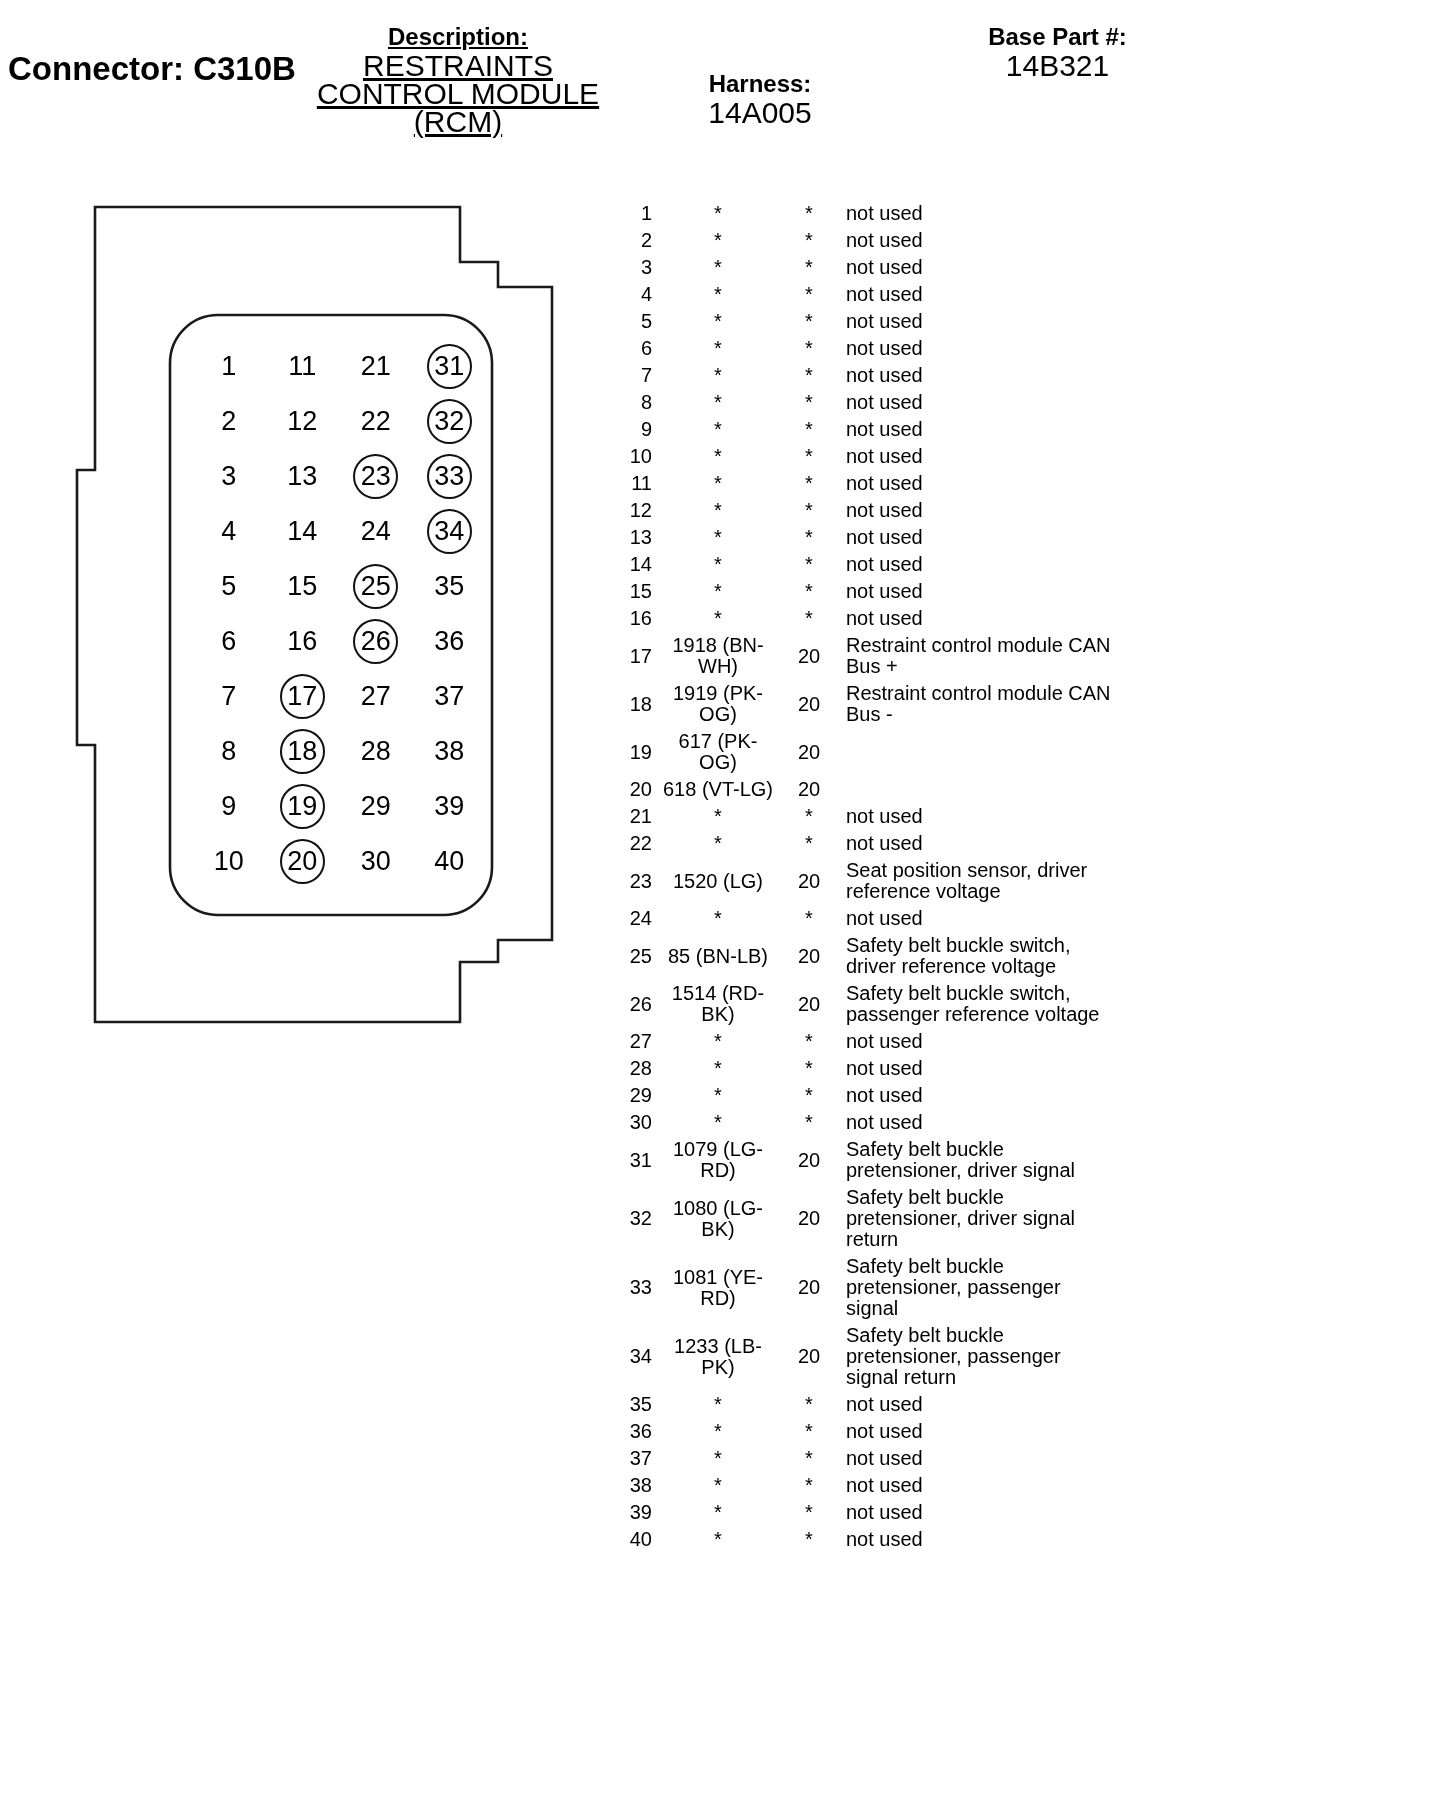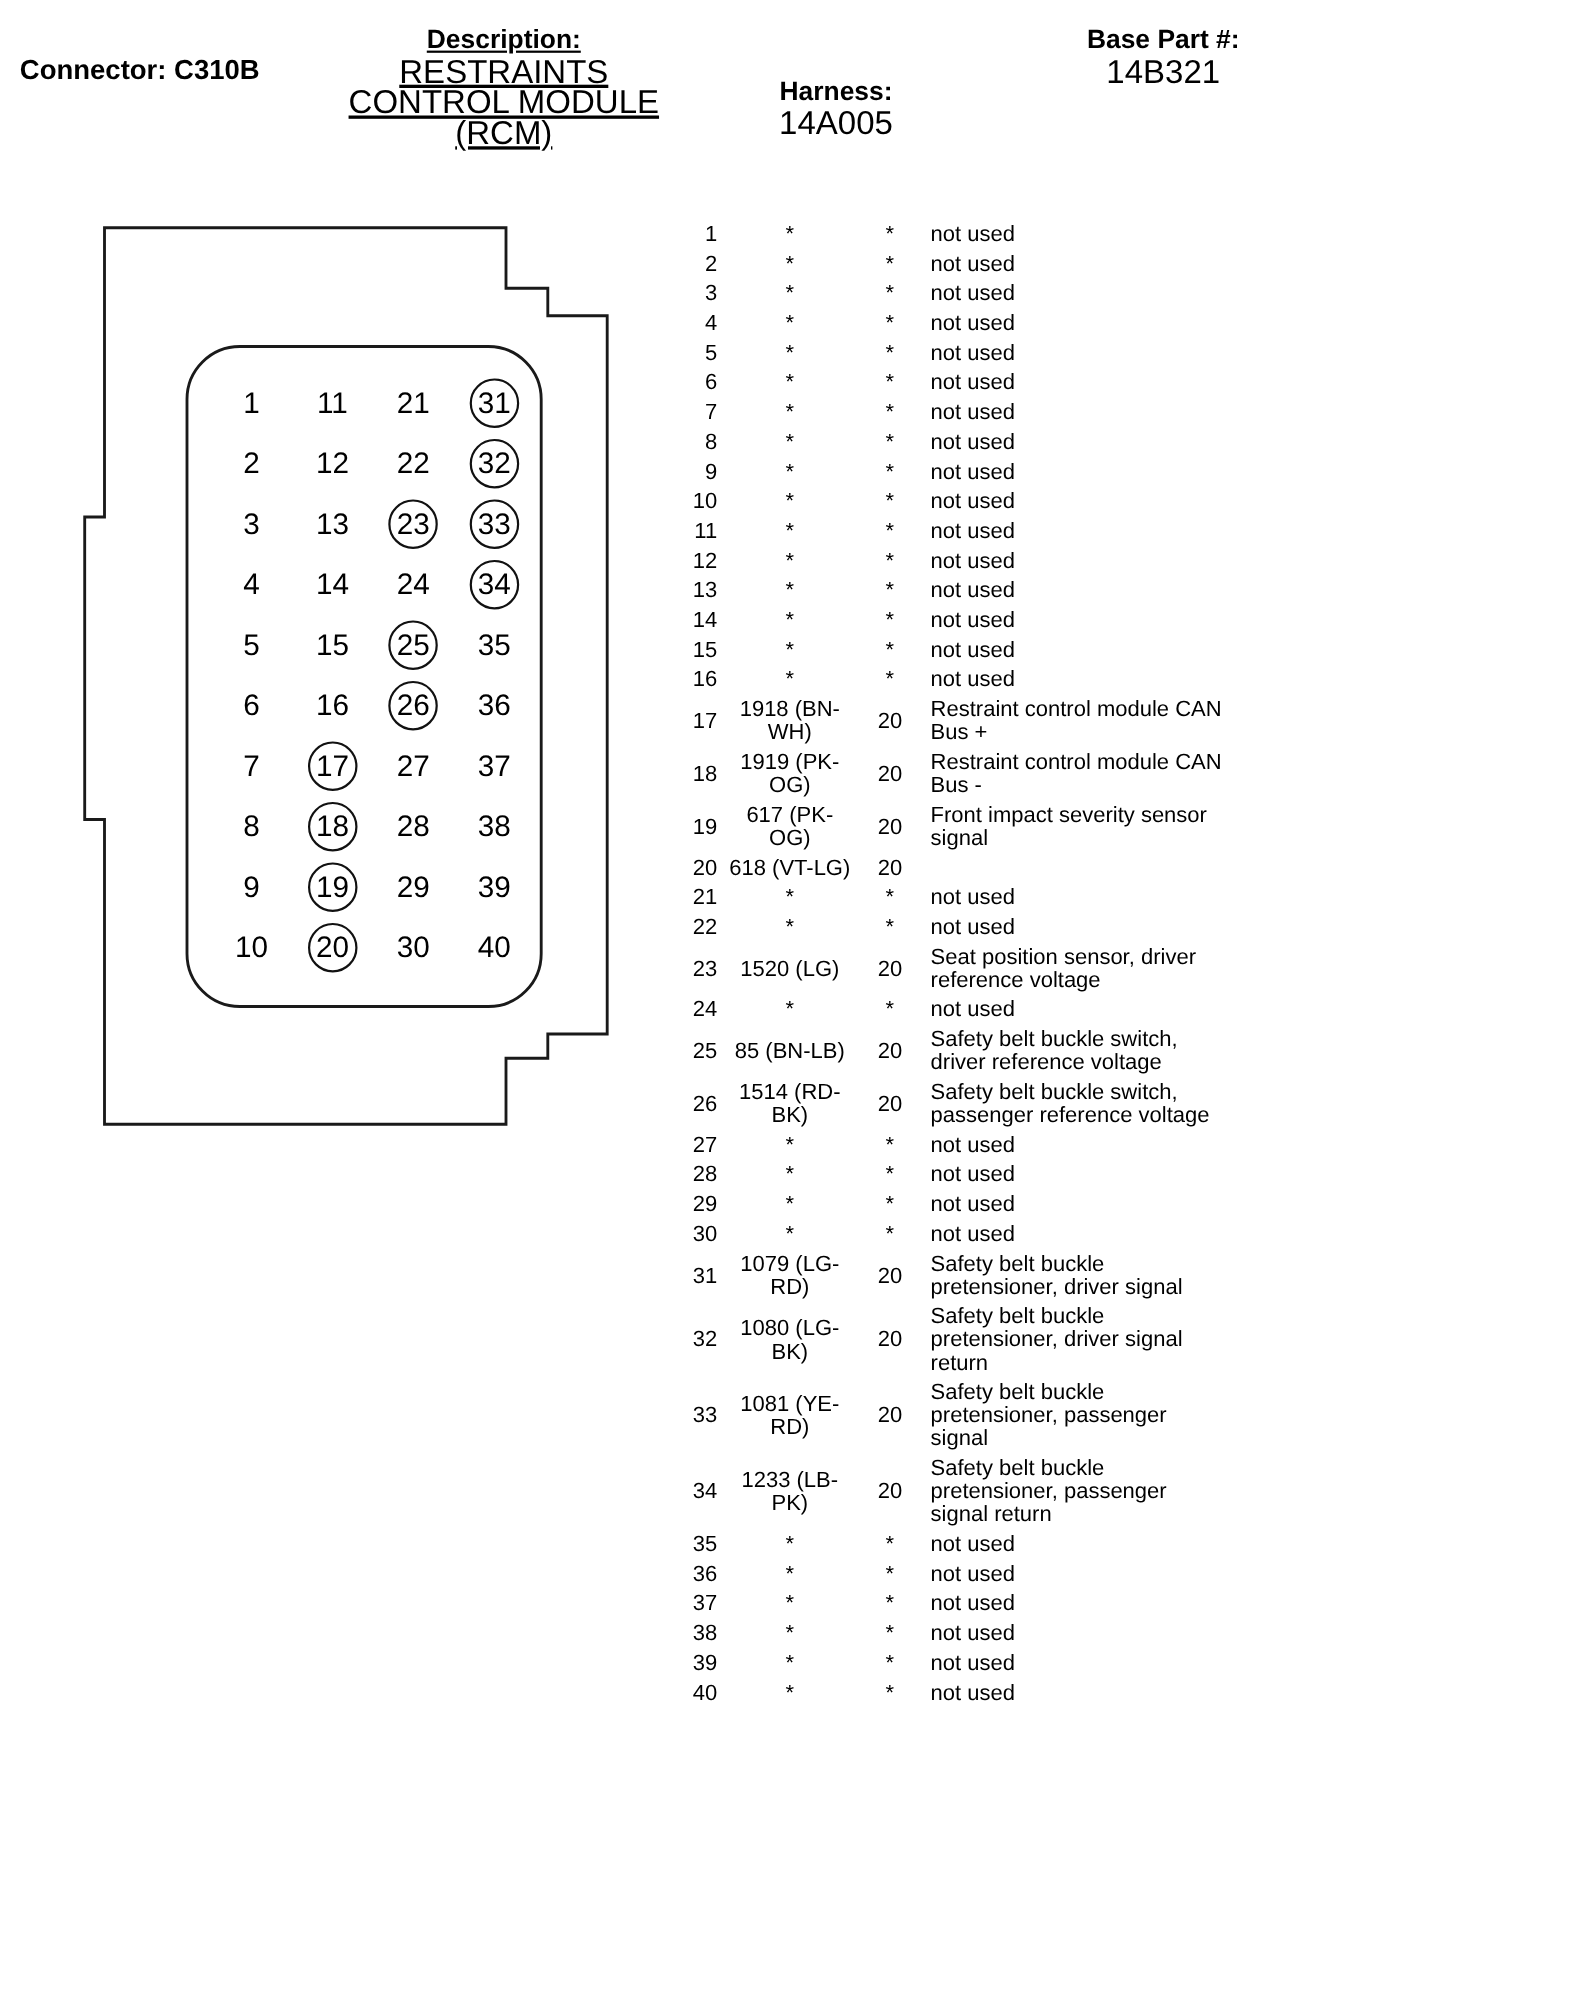--- a/index.html
+++ b/index.html
@@ -4,22 +4,22 @@
 <style>
   html,body{margin:0;padding:0;background:#fff;}
   body{
     width:1440px;height:1820px;position:relative;overflow:hidden;
     font-family:"Liberation Sans", sans-serif;color:#000;
   }
   .page{position:absolute;inset:0;background:#fff;}
 
   
   .conn-title{
-    position:absolute;left:18px;top:50px;
-    font-size:25px;font-weight:bold;white-space:nowrap;
+    position:absolute;left:8px;top:50px;
+    font-size:33px;font-weight:bold;white-space:nowrap;
   }
   .hdr-block{position:absolute;top:22px;text-align:center;}
   .hdr-block.desc{left:308px;width:300px;text-decoration:underline;}
   .hdr-block.harness{left:660px;width:200px;margin-top:47px;}
   .hdr-block.base{left:950px;width:215px;}
   .hdr-label{font-weight:bold;font-size:24px;line-height:29px;}
   .hdr-value{font-size:30px;line-height:28px;margin-top:1px;}
 
   
   .connector-svg{position:absolute;left:70px;top:203px;}
@@ -330,21 +330,20 @@
         <div class="tcell c-pin">18</div>
         <div class="tcell c-circuit">1919 (PK-OG)</div>
         <div class="tcell c-gauge">20</div>
         <div class="tcell c-function">Restraint control module CAN Bus -</div>
         <div class="tcell c-qualifier"></div>
       </div>
       <div class="trow">
         <div class="tcell c-pin">19</div>
         <div class="tcell c-circuit">617 (PK-OG)</div>
         <div class="tcell c-gauge">20</div>
-        <div class="tcell c-function">Front impact severity sensor signal</div>
         <div class="tcell c-qualifier"></div>
       </div>
       <div class="trow">
         <div class="tcell c-pin">20</div>
         <div class="tcell c-circuit">618 (VT-LG)</div>
         <div class="tcell c-gauge">20</div>
         <div class="tcell c-qualifier"></div>
       </div>
       <div class="trow">
         <div class="tcell c-pin">21</div>

